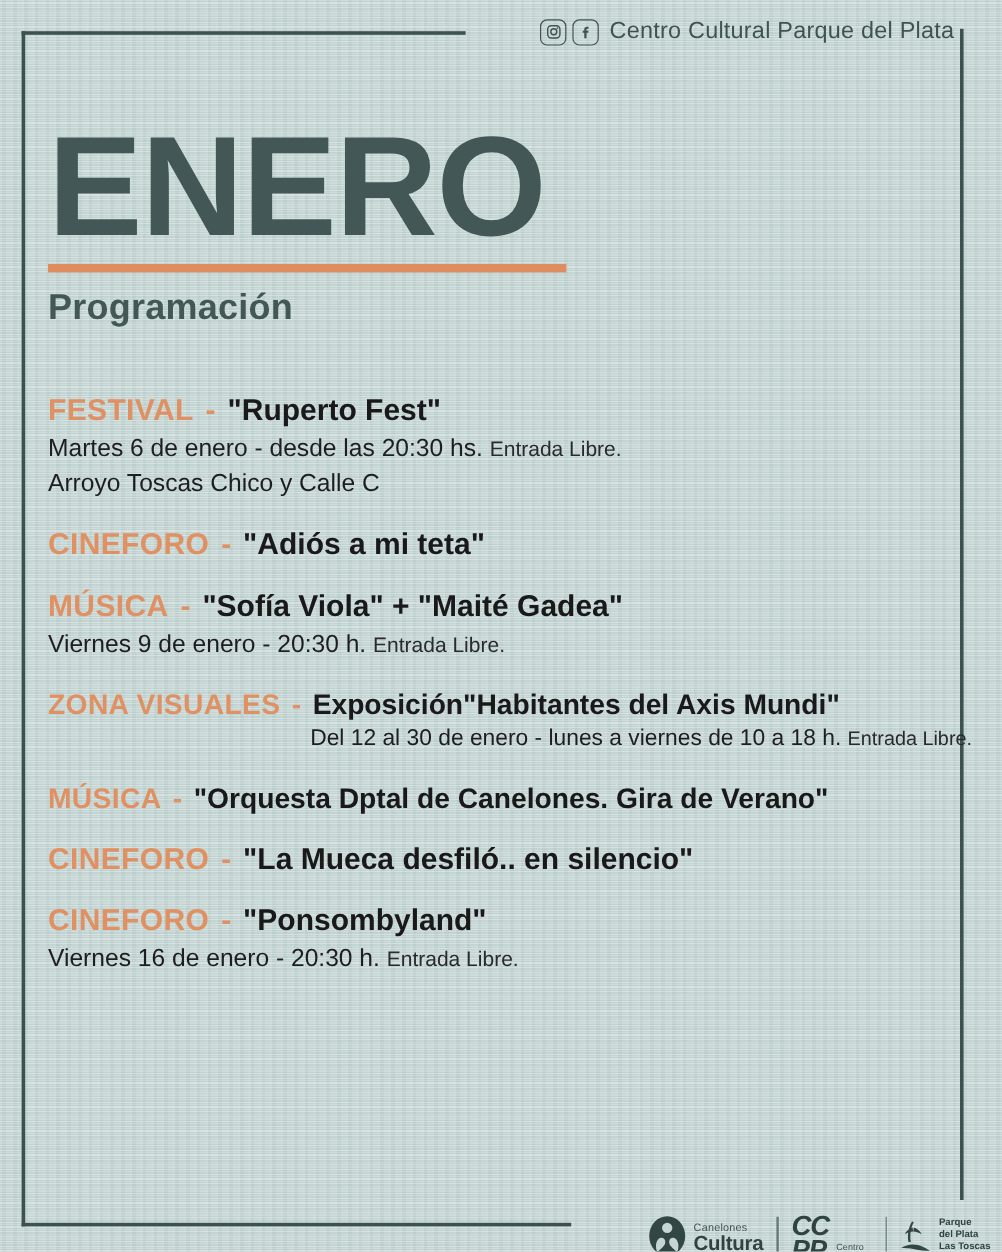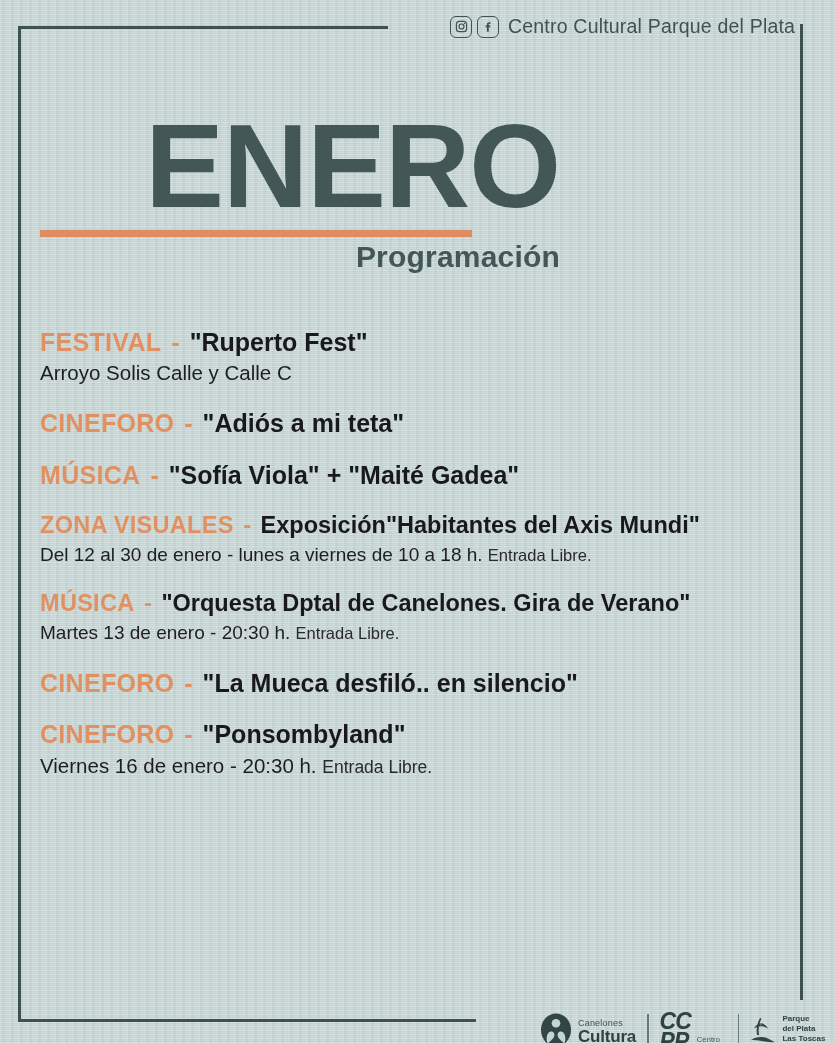--- a/index.html
+++ b/index.html
@@ -68,43 +68,42 @@
     color: #3f5452;
     letter-spacing: 0.2px;
     white-space: nowrap;
     margin-left: 4px;
   }
 
   
   #title-block {
     position: absolute;
     left: 40px;
-    top: 112px;
+    top: 102px;
     width: 520px;
-    text-align: right;
   }
   #month-title {
     font-size: 118px;
     line-height: 0.93;
     font-weight: bold;
     color: #435856;
     letter-spacing: -1px;
     margin: 0;
   }
   #title-rule {
     width: 432px;
     height: 7px;
     background: #e08c61;
     margin-top: 8px;
   }
   #subtitle {
     font-size: 30px;
     font-weight: bold;
     color: #435856;
-    margin-top: 3px;
+    margin-top: 13px;
     letter-spacing: 0.2px;
   }
 
   
   #events {
     position: absolute;
     left: 40px;
     top: 327px;
     width: 770px;
   }
@@ -130,21 +129,21 @@
   .event-title {
     color: #191919;
   }
   .event-sub {
     font-size: 20.5px;
     color: #1e1e1e;
     line-height: 1.45;
     white-space: nowrap;
     margin-top: 1px;
   }
-  .event-sub.sm { font-size: 19px; }
+  .event-sub.sm { font-size: 19px; text-align: right; }
   .event-free {
     font-size: 17.5px;
     color: #2a2a2a;
   }
   .event-sub.sm .event-free { font-size: 16.5px; }
   .event-venue {
     font-size: 20.5px;
     color: #1e1e1e;
     line-height: 1.45;
     white-space: nowrap;
@@ -243,35 +242,36 @@
 
   <div id="title-block">
     <div id="month-title">ENERO</div>
     <div id="title-rule"></div>
     <div id="subtitle">Programación</div>
   </div>
 
   <div id="events">
       <div class="event">
         <div class="event-head"><span class="event-cat">FESTIVAL</span> <span class="event-dash">-</span> <span class="event-title">"Ruperto Fest"</span></div>
-        <div class="event-venue">Arroyo Solis Calle y Calle C</div>
+        <div class="event-sub"><span>Martes 6 de enero - desde las 20:30 hs.</span> <span class="event-free">Entrada Libre.</span></div>
+        <div class="event-venue">Arroyo Toscas Chico y Calle C</div>
       </div>
       <div class="event">
         <div class="event-head"><span class="event-cat">CINEFORO</span> <span class="event-dash">-</span> <span class="event-title">"Adiós a mi teta"</span></div>
       </div>
       <div class="event">
         <div class="event-head"><span class="event-cat">MÚSICA</span> <span class="event-dash">-</span> <span class="event-title">"Sofía Viola" + "Maité Gadea"</span></div>
+        <div class="event-sub"><span>Viernes 9 de enero -  20:30 h.</span> <span class="event-free">Entrada Libre.</span></div>
       </div>
       <div class="event">
         <div class="event-head sm"><span class="event-cat">ZONA VISUALES</span> <span class="event-dash">-</span> <span class="event-title">Exposición"Habitantes del Axis Mundi"</span></div>
         <div class="event-sub sm"><span>Del 12 al 30 de enero - lunes a viernes de 10 a 18 h.</span> <span class="event-free">Entrada Libre.</span></div>
       </div>
       <div class="event">
         <div class="event-head sm"><span class="event-cat">MÚSICA</span> <span class="event-dash">-</span> <span class="event-title">"Orquesta Dptal de Canelones. Gira de Verano"</span></div>
-        <div class="event-sub sm"><span>Martes 13 de enero -  20:30 h.</span> <span class="event-free">Entrada Libre.</span></div>
       </div>
       <div class="event">
         <div class="event-head"><span class="event-cat">CINEFORO</span> <span class="event-dash">-</span> <span class="event-title">"La Mueca desfiló.. en silencio"</span></div>
       </div>
       <div class="event">
         <div class="event-head"><span class="event-cat">CINEFORO</span> <span class="event-dash">-</span> <span class="event-title">"Ponsombyland"</span></div>
         <div class="event-sub"><span>Viernes 16 de enero - 20:30 h.</span> <span class="event-free">Entrada Libre.</span></div>
       </div>
     </div>
 

